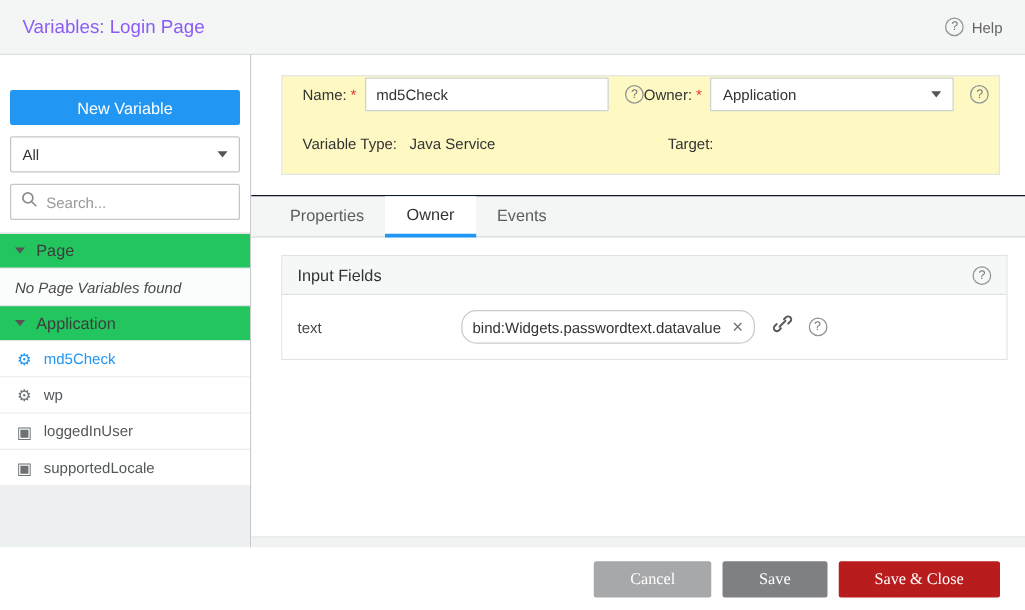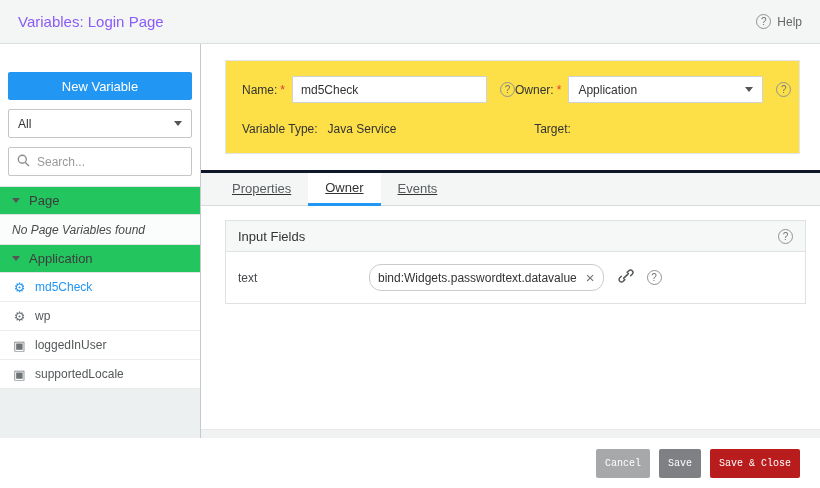--- a/index.html
+++ b/index.html
@@ -28,52 +28,52 @@
 
   .tree-header { height:29px; background:#22c55e; border-top:1px solid #e1e4e5; border-bottom:1px solid #e1e4e5; display:flex; align-items:center; gap:9px; padding:0 12px; font-size:13px; color:#3d3d3d; cursor:pointer; background-clip:padding-box; }
   .tree-empty { height:29px; display:flex; align-items:center; padding:0 12px; font-style:italic; font-size:12px; color:#4a4a4a; background:#fbfcfc; }
   .tree-item { height:29px; display:flex; align-items:center; gap:8px; padding:0 12px; font-size:12px; color:#54585a; background:#fff; border-bottom:1px solid #ececec; cursor:pointer; }
   .tree-item.selected { color:#2196f3; }
   .vicon { font-size:13px; color:#6d7275; width:15px; text-align:center; flex:none; }
   .tree-item.selected .vicon { color:#2196f3; }
 
   
   .main { flex:1; display:flex; flex-direction:column; background:#fff; min-width:0; }
-  .form-panel { margin:16px 20px 0 24px; background:#fde047; border:1px solid #e3e5e6; padding:15px 16px 17px; flex:none; }
+  .form-panel { margin:16px 20px 0 24px; background:#fef9c3; border:1px solid #e3e5e6; padding:1px 16px 17px; flex:none; }
   .form-row { display:flex; align-items:center; }
   .form-row + .form-row { margin-top:19px; }
   .fcol { display:flex; align-items:center; }
   .fcol-left { width:54%; }
   .flabel { font-size:12px; color:#333; }
   .req { color:#e53935; margin:0 7px 0 3px; font-size:12px; }
   .text-input { width:195px; height:27px; border:1px solid #cfd2d3; background:#fff; padding:0 8px; font-size:12px; color:#333; font-family:inherit; border-radius:1px; }
   .owner-select { width:195px; height:27px; border:1px solid #cfd2d3; background:#fff; display:flex; align-items:center; justify-content:space-between; padding:0 9px; font-size:12px; color:#333; cursor:pointer; border-radius:1px; }
   .ml12 { margin-left:13px; }
   .fvalue { font-size:12px; color:#333; margin-left:10px; }
   .fvalue.strong { font-weight:bold; color:#2b2b2b; }
 
   
-  .tabs { margin-top:16px; display:flex; background:#f4f5f5; border-top:3px solid #0f172a; border-bottom:1px solid #d8dbdc; padding-left:14px; flex:none;text-decoration:underline; }
+  .tabs { margin-top:16px; display:flex; background:#f4f5f5; border-top:1px solid #0f172a; border-bottom:1px solid #d8dbdc; padding-left:14px; flex:none; }
   .tab { padding:0 17px; height:33px; line-height:32px; font-size:13px; color:#595d5f; cursor:pointer; margin-bottom:-1px; }
   .tab.active { background:#fff; color:#333; border-bottom:3px solid #2196f3; line-height:30px; }
 
   
   .tab-content { padding:14px 14px 0 24px; flex:none; }
   .panel { border:1px solid #dfe2e3; }
   .panel-header { background:#f6f8f8; border-bottom:1px solid #dfe2e3; height:31px; display:flex; align-items:center; justify-content:space-between; padding:0 12px; font-size:13px; color:#333; }
   .panel-body { background:#fff; padding:12px; display:flex; align-items:center; }
   .field-label { width:131px; font-size:12px; color:#46494b; flex:none; }
   .bind-chip { display:flex; align-items:center; height:27px; border:1px solid #c8cbcc; background:#fff; padding:0 8px; font-size:12px; color:#333; gap:9px; border-radius:12px; cursor:text; }
   .chip-close { color:#6f7374; font-size:15px; line-height:1; cursor:pointer; }
   .icon-btn { margin-left:14px; display:inline-flex; align-items:center; cursor:pointer; }
 
   
   .hscroll { margin-top:auto; height:9px; background:#f1f2f2; border-top:1px solid #e7e9e9; flex:none; }
   .footer { height:50px; display:flex; align-items:center; justify-content:flex-end; gap:9px; padding-right:20px; background:#fff; flex:none; }
-  .btn { height:29px; border:none; border-radius:2px; font-size:10px; color:#fff; padding:0 9px; font-family:Liberation Mono, monospace; cursor:pointer; }
+  .btn { height:29px; border:none; border-radius:2px; font-size:13px; color:#fff; padding:0 29px; font-family:Liberation Serif, serif; cursor:pointer; }
   .btn-cancel { background:#a6a8aa; }
   .btn-save { background:#7e8083; }
   .btn-primary { background:#b91c1c; }
 </style>
 </head>
 <body>
 
 <div class="app">
 
   <div class="header">

